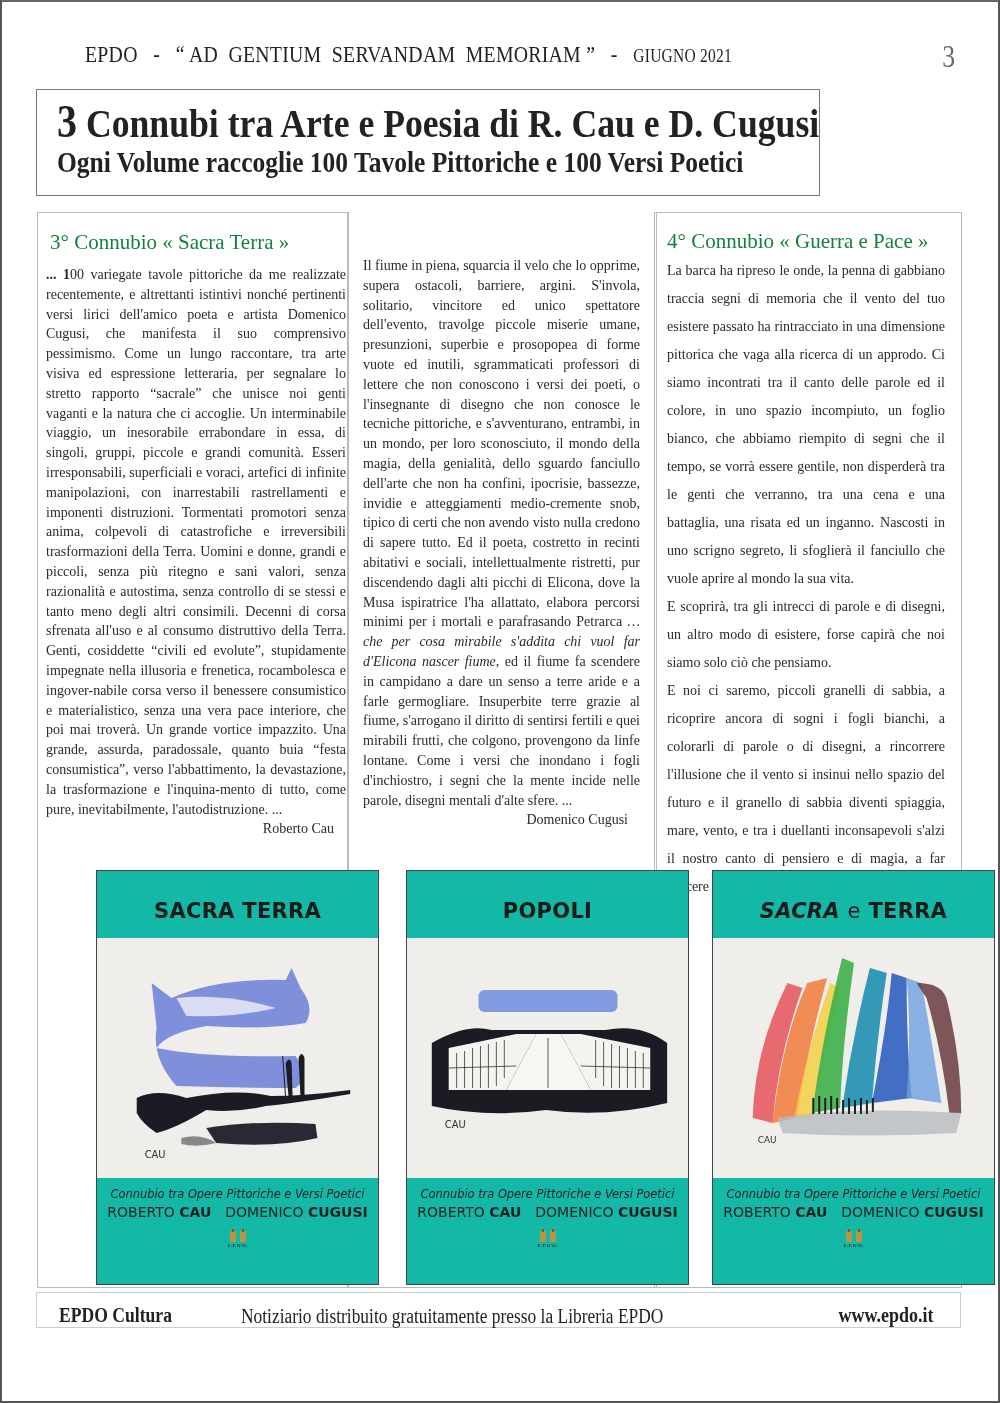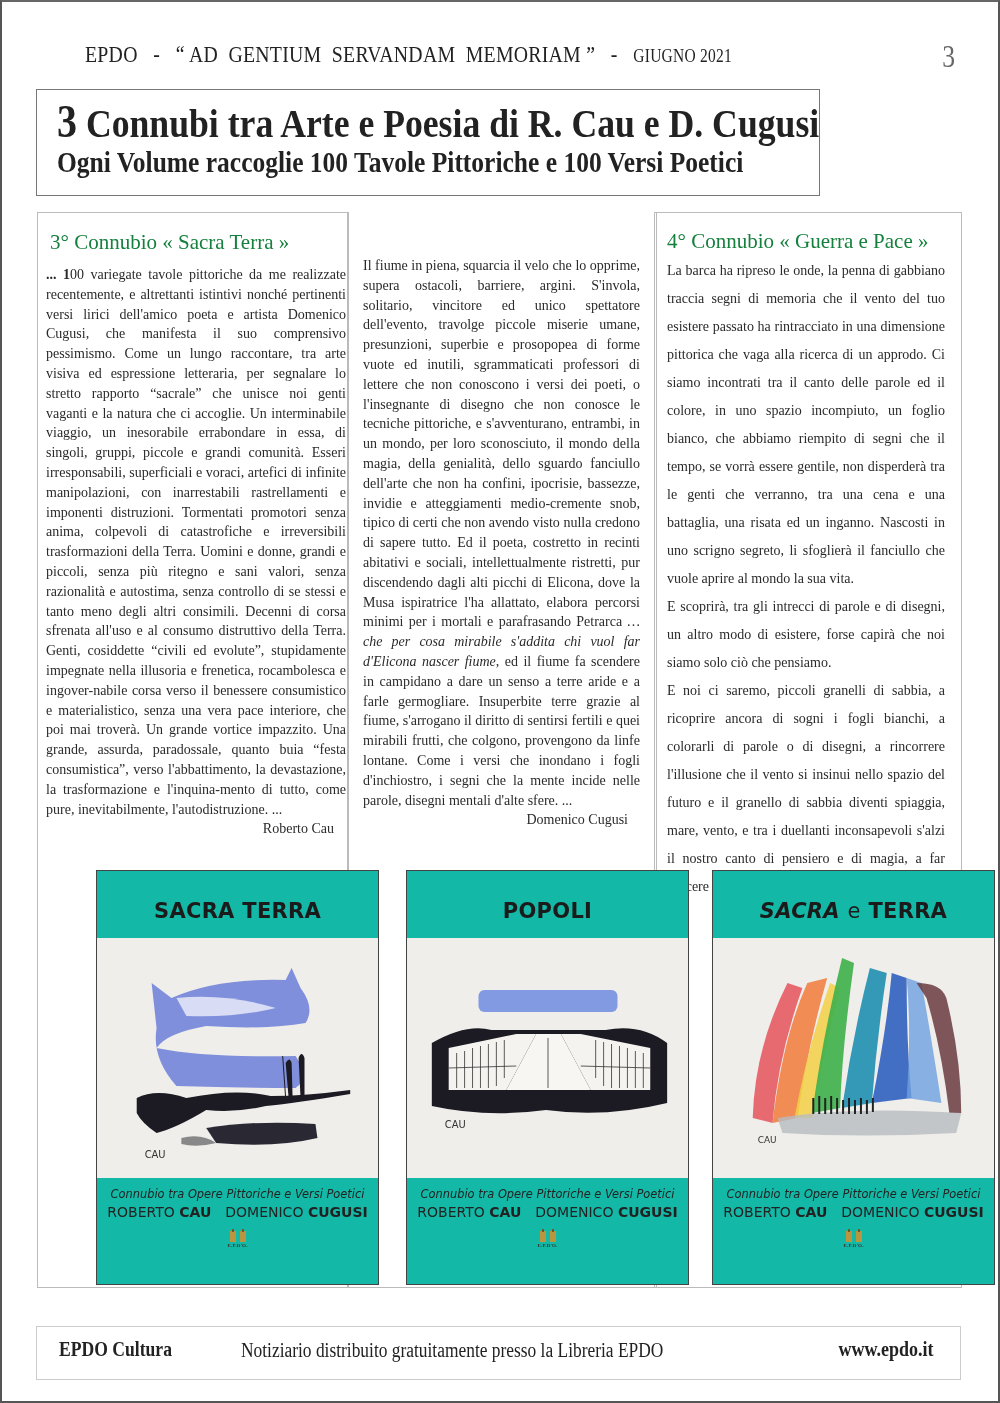--- a/index.html
+++ b/index.html
@@ -47,21 +47,21 @@
   .cover-art { position: absolute; top: 67px; left: 0; width: 100%; height: 240px; background: #efeeeb; overflow: hidden; }
   .cover-art svg { width: 100%; height: 100%; display: block; }
   .cover-subtitle { position: absolute; top: 316px; left: 0; width: 100%; text-align: center; font-family: "DejaVu Sans", "Liberation Sans", sans-serif; font-style: italic; font-size: 11.4px; color: #222; white-space: nowrap; }
   .cover-authors { position: absolute; top: 333px; left: 0; width: 100%; text-align: center; font-family: "DejaVu Sans", "Liberation Sans", sans-serif; font-size: 14px; color: #222; white-space: nowrap; }
   .cover-authors b { font-weight: bold; }
   .cover-authors .gap { display: inline-block; width: 14px; }
   .pub-logo { position: absolute; top: 358px; left: 50%; transform: translateX(-50%); width: 30px; text-align: center; }
   .pub-logo .glyph { display: block; margin: 0 auto; width: 18px; height: 14px; }
   .pub-logo .pub-name { display: block; font-size: 5px; font-weight: bold; color: #333; letter-spacing: 0.2px; }
 
-  .footer-box { position: absolute; left: 36px; top: 1326px; width: 925px; height: 54px; border: 1.5px solid #ccc; display: flex; align-items: center; }
+  .footer-box { position: absolute; left: 36px; top: 1292px; width: 925px; height: 36px; border: 1.5px solid #ccc; display: flex; align-items: center; }
   .footer-brand { position: absolute; left: 22px; top: 11px; font-size: 20px; font-weight: bold; white-space: nowrap; transform: scaleX(0.88); transform-origin: left; color: #222; }
   .footer-note { position: absolute; left: 204px; top: 12px; font-size: 20px; white-space: nowrap; transform: scaleX(0.87); transform-origin: left; color: #222; }
   .footer-url { position: absolute; right: 26px; top: 11px; font-size: 20px; font-weight: bold; white-space: nowrap; color: #222; transform: scaleX(0.9); transform-origin: right; }
 </style>
 </head>
 <body>
 
 <div class="page-frame"></div>
 
 <div class="running-head">

